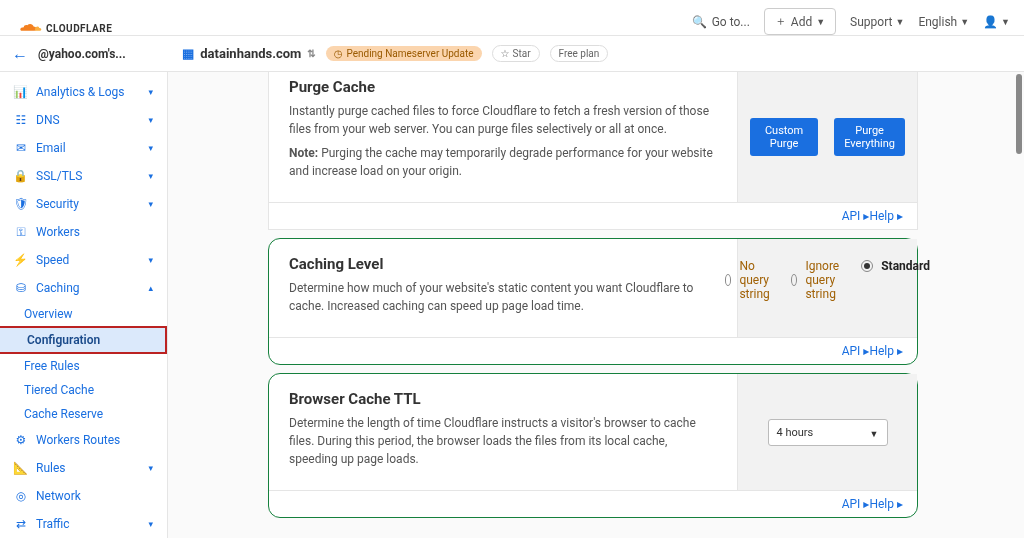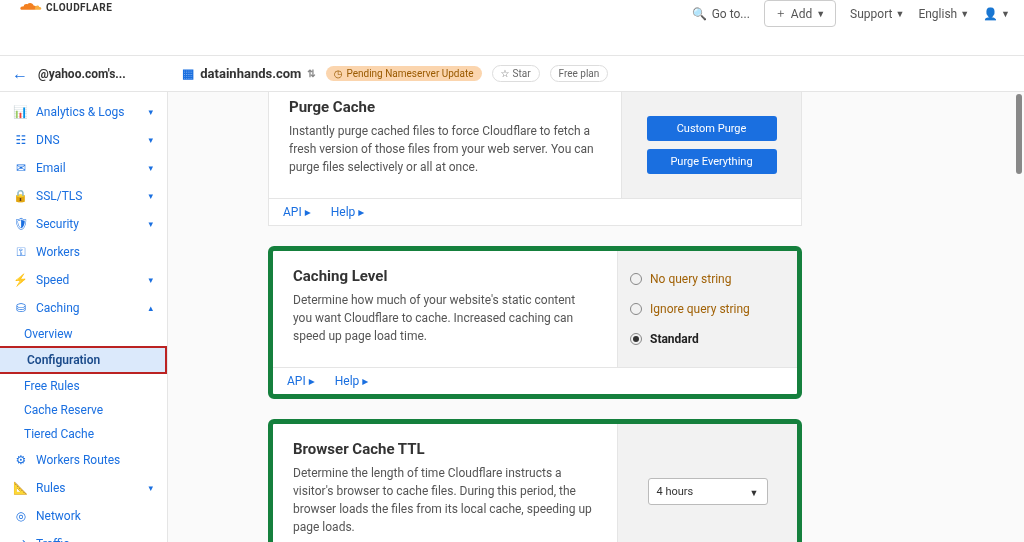--- a/index.html
+++ b/index.html
@@ -1,17 +1,17 @@
 <!DOCTYPE html>
 <html><head>
 <meta charset="utf-8">
 <style>
 *{box-sizing:border-box;margin:0;padding:0;font-family:-apple-system,BlinkMacSystemFont,"Segoe UI",Roboto,sans-serif}
 body{background:#fff;color:#333;font-size:13px;width:1024px;height:542px;overflow:hidden;position:relative}
-.topbar{display:flex;align-items:flex-start;height:56px;border-bottom:1px solid #e5e5e5;padding:0 14px}
+.topbar{display:flex;align-items:flex-end;height:36px;border-bottom:1px solid #e5e5e5;padding:0 14px}
 .logo{display:flex;align-items:center;gap:4px}
 .logo-mark{width:28px;height:14px}
 .logo-text{font-size:10px;font-weight:700;letter-spacing:.5px}
 .topbar-right{margin-left:auto;display:flex;align-items:center;gap:14px;font-size:12px;color:#555}
 .goto{display:flex;align-items:center;gap:4px;cursor:pointer}
 .add-btn{display:flex;align-items:center;gap:4px;border:1px solid #ccc;border-radius:4px;padding:4px 10px;cursor:pointer;background:#fff}
 .top-link{display:flex;align-items:center;gap:3px;cursor:pointer}
 .caret{font-size:9px}
 .subbar{display:flex;align-items:center;height:36px;border-bottom:1px solid #e5e5e5}
 .subbar-left{width:168px;display:flex;align-items:center;padding:0 12px;gap:10px}
@@ -25,34 +25,34 @@
 .layout{display:flex;height:calc(542px - 76px)}
 .sidebar{width:168px;border-right:1px solid #e5e5e5;display:flex;flex-direction:column;padding-top:6px;overflow:hidden}
 .nav-item{display:flex;align-items:center;gap:8px;padding:7px 14px;color:#1a6fe0;cursor:pointer;font-size:12px}
 .nav-item .nav-icon{width:14px;display:inline-flex;justify-content:center;color:#1a6fe0}
 .nav-item .expand{margin-left:auto;color:#1a6fe0;font-size:9px}
 .sub-nav{padding-left:24px}
 .sub-nav div{padding:5px 0;font-size:12px;color:#1a6fe0;cursor:pointer}
 .sub-nav .active{background:#dbe9fb;border:2px solid #b22;border-left:3px solid #b22;margin-left:-36px;padding-left:36px;font-weight:600;color:#1a4a8a}
 .main{flex:1;overflow-y:auto;background:#fafafa;padding:0;position:relative}
 .scrollbar{position:absolute;right:2px;top:2px;width:6px;height:80px;background:#888;border-radius:3px}
-.card{background:#fff;border:1px solid #e5e5e5;margin:0 0 20px 100px;width:534px}
-.card.highlight{border:5px solid #15803d;border-radius:6px}
+.card{background:#fff;border:1px solid #e5e5e5;margin:0 0 8px 100px;width:650px}
+.card.highlight{border:1px solid #15803d;border-radius:12px}
 .card-body{display:flex}
 .card-text{padding:16px 20px;flex:1}
 .card-text h3{font-size:15px;font-weight:700;margin-bottom:6px}
 .card-text p{font-size:12px;color:#555;line-height:1.5;margin-bottom:6px}
-.card-side{width:180px;background:#f2f2f2;border-left:1px solid #e5e5e5;padding:16px 12px;display:flex;flex-direction:column;gap:8px;align-items:center;justify-content:center}
+.card-side{width:180px;background:#f2f2f2;border-left:1px solid #e5e5e5;padding:16px 12px;display:flex;flex-direction:row;gap:16px;align-items:center;justify-content:center}
 .btn-blue{background:#1a6fe0;color:#fff;border:none;border-radius:3px;padding:6px 10px;font-size:11px;cursor:pointer;width:130px;text-align:center}
 .radio-row{display:flex;align-items:center;gap:8px;font-size:12px;color:#a16207;padding:4px 0;width:100%}
 .radio{width:12px;height:12px;border:1px solid #888;border-radius:50%;display:inline-flex;align-items:center;justify-content:center}
 .radio.checked::after{content:"";width:6px;height:6px;background:#333;border-radius:50%}
 .radio-row.sel{font-weight:700;color:#222}
 .select{border:1px solid #bbb;border-radius:3px;padding:6px 8px;width:120px;font-size:11px;display:flex;justify-content:space-between;align-items:flex-end;background:#fff;cursor:pointer}
-.card-foot{border-top:1px solid #e5e5e5;padding:6px 14px;display:flex;justify-content:flex-start;gap:20px;font-size:12px}
+.card-foot{border-top:1px solid #e5e5e5;padding:6px 14px;display:flex;justify-content:flex-end;font-size:12px}
 .card-foot a{color:#1a6fe0;text-decoration:none;display:flex;align-items:center;gap:3px}
 .card.top-cut{margin-top:0;border-top:none}
 .card.top-cut .card-text{padding-top:6px}
 </style>
 </head>
 <body>
 
 <div class="topbar">
   <div class="logo">
     <svg class="logo-mark" viewBox="0 0 40 20">
@@ -149,22 +149,22 @@
       </div>
     <div class="nav-item">
         <span class="nav-icon">⛁</span>
         <span>Caching</span>
         <span class="expand">▴</span>
       </div>
     <div class="sub-nav">
       <div>Overview</div>
       <div class="active">Configuration</div>
       <div>Free Rules</div>
+      <div>Tiered Cache</div>
       <div>Cache Reserve</div>
-      <div>Tiered Cache</div>
     </div>
     <div class="nav-item">
         <span class="nav-icon">⚙</span>
         <span>Workers Routes</span>
       </div>
     <div class="nav-item">
         <span class="nav-icon">📐</span>
         <span>Rules</span>
         <span class="expand">▾</span>
       </div>
@@ -181,20 +181,21 @@
   </div>
 
   <div class="main">
     <div class="scrollbar"></div>
 
     <div class="card top-cut">
       <div class="card-body">
         <div class="card-text">
           <h3>Purge Cache</h3>
           <p>Instantly purge cached files to force Cloudflare to fetch a fresh version of those files from your web server. You can purge files selectively or all at once.</p>
+          <p><b>Note:</b><span> Purging the cache may temporarily degrade performance for your website and increase load on your origin.</span></p>
         </div>
         <div class="card-side">
           <button class="btn-blue">Custom Purge</button>
           <button class="btn-blue">Purge Everything</button>
         </div>
       </div>
       <div class="card-foot">
         <a>
             <span>API</span>
             <span>▸</span>

